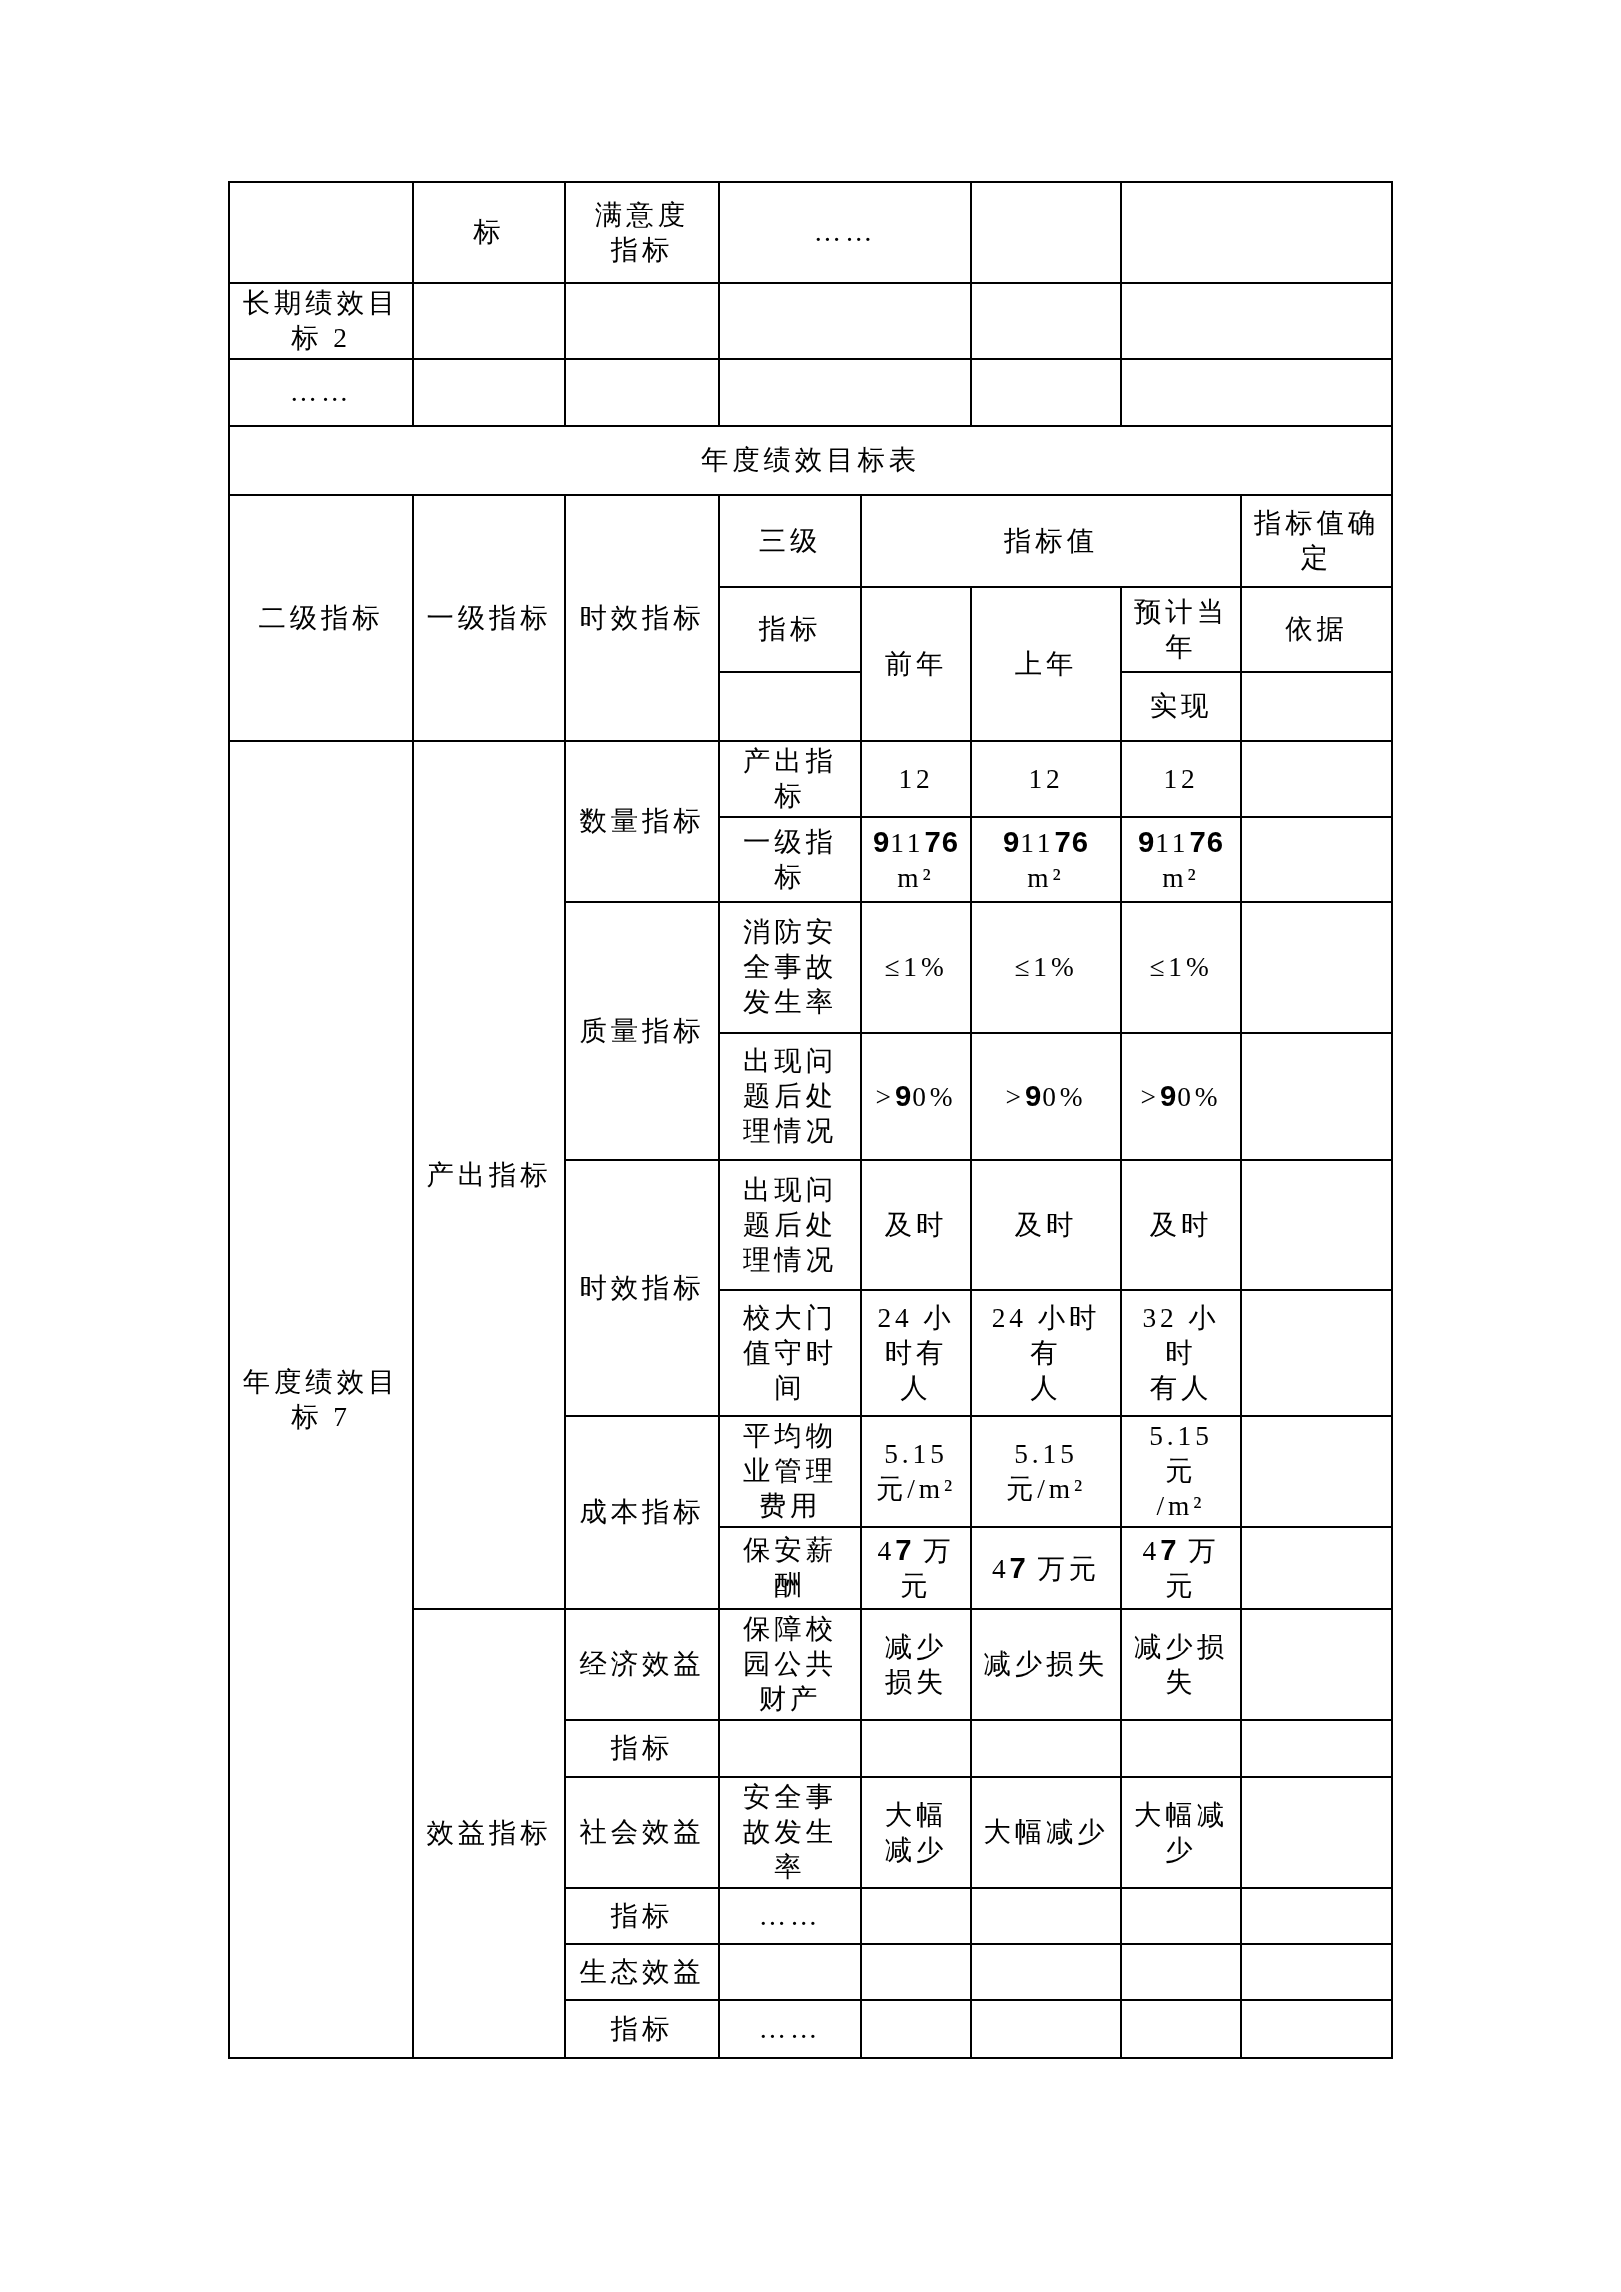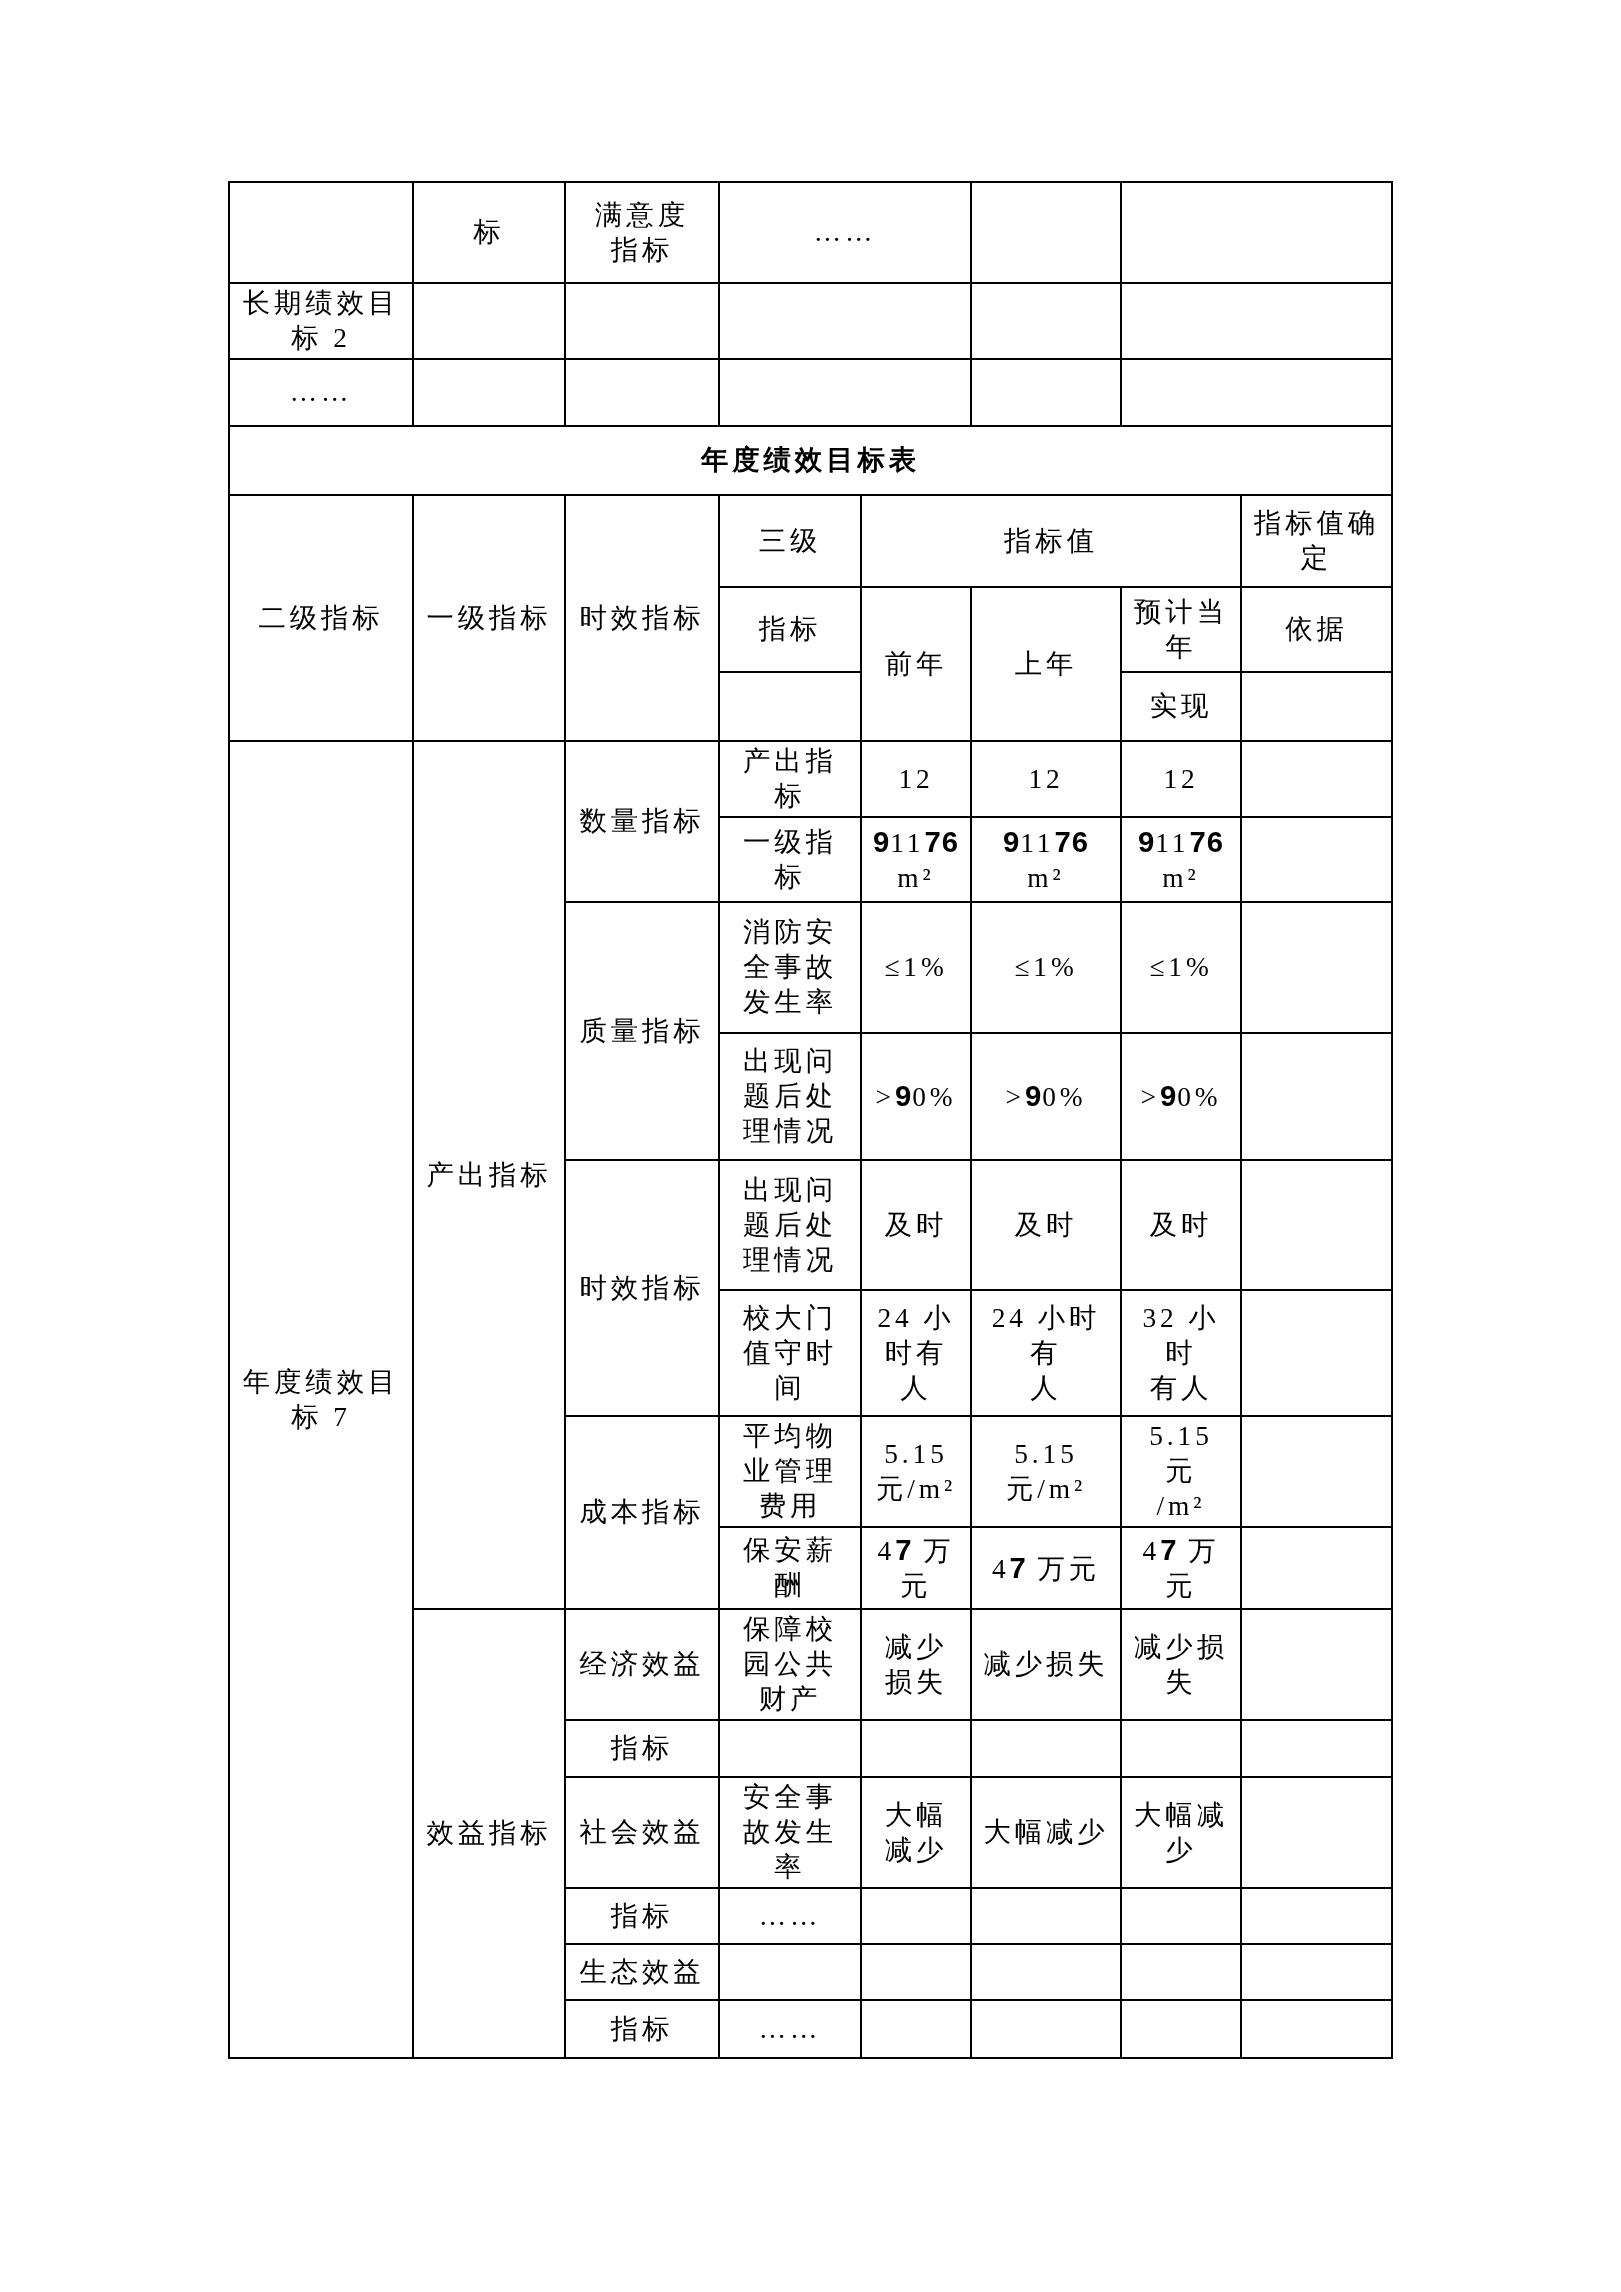--- a/index.html
+++ b/index.html
@@ -15,21 +15,21 @@
   table.doc td{
     border:2px solid #000;
     text-align:center;vertical-align:middle;
     font-size:27.4px;line-height:35px;
     padding:2px 7.8px;
     letter-spacing:3.9px;
     white-space:pre-line;
     word-break:normal;
   }
   td.val{letter-spacing:2px;padding:2px 5.9px;}
-  td.title-cell{font-weight:bold;font-size:30px;letter-spacing:4.9px;margin-top:36px;}
+  td.title-cell{font-weight:normal;font-size:30px;letter-spacing:4.9px;margin-top:36px;}
   .bd{font-family:"Liberation Sans","DejaVu Sans",sans-serif;font-weight:bold;font-size:1.07em;letter-spacing:1px;}
 </style>
 </head>
 <body>
 
 <div class="page">
   <table class="doc">
     <colgroup>
       <col style="width:184px">
         <col style="width:152px">

